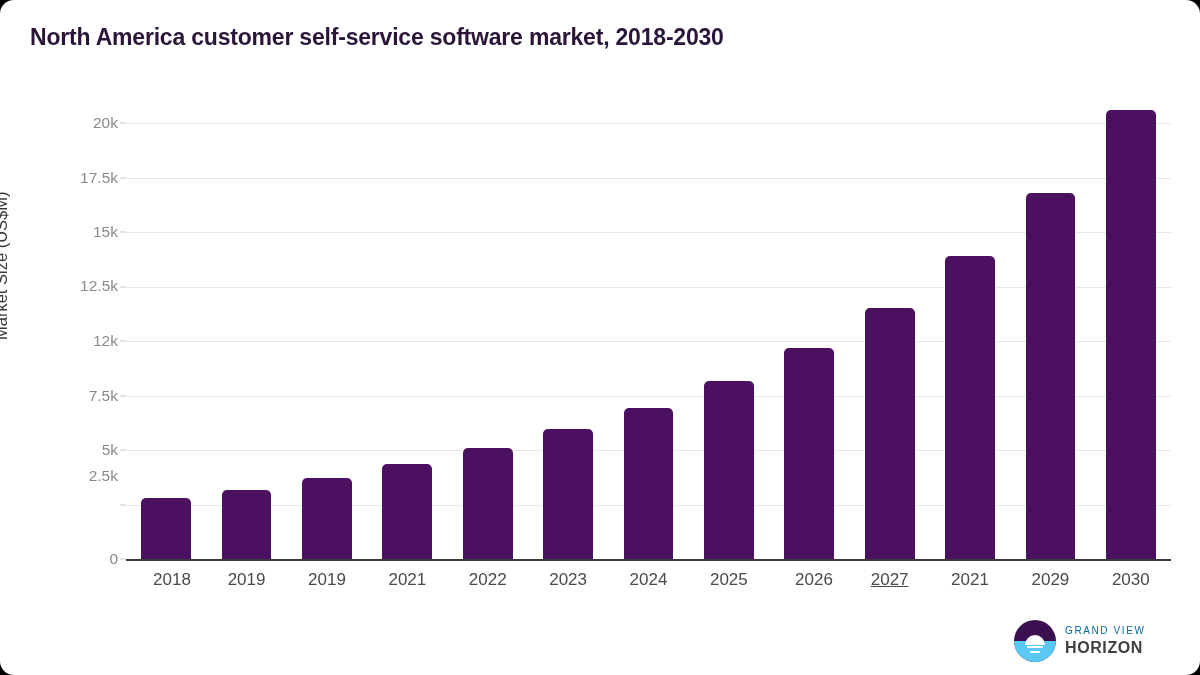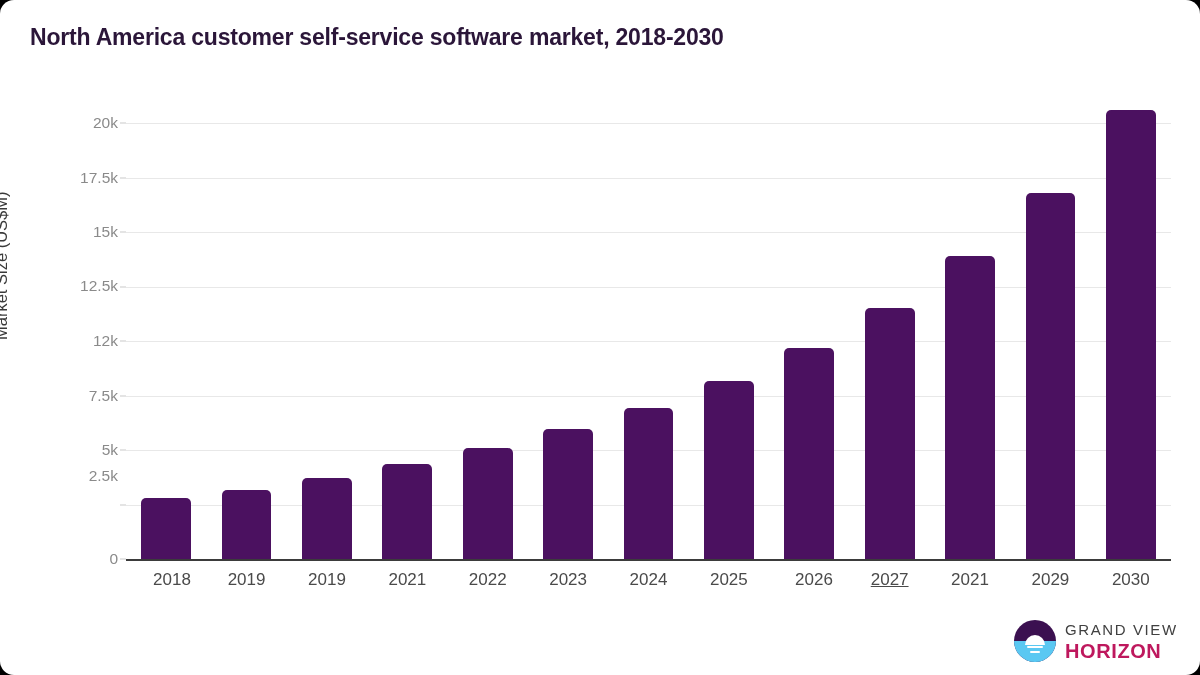--- a/index.html
+++ b/index.html
@@ -156,29 +156,29 @@
     left: 50%;
     transform: translateX(-50%);
     background: #ffffff;
     height: 2.5px;
     border-radius: 2px;
   }
   .logo-mark .ray1 { top: 25.5px; width: 16px; }
   .logo-mark .ray2 { top: 30.5px; width: 10px; }
   .logo-text { line-height: 1; }
   .logo-top {
-    font-size: 15px;
+    font-size: 10px;
     letter-spacing: 1.6px;
+    color: #0369a1;
+    font-weight: normal;
+  }
+  .logo-bottom {
+    font-size: 16px;
+    letter-spacing: 0.6px;
     color: #404040;
-    font-weight: normal;
-  }
-  .logo-bottom {
-    font-size: 20px;
-    letter-spacing: 0.6px;
-    color: #be185d;
     font-weight: bold;
     margin-top: 4px;
   }
 </style>
 </head>
 <body>
 
 <div class="card">
 
   <div class="title">North America customer self-service software market, 2018-2030</div>

